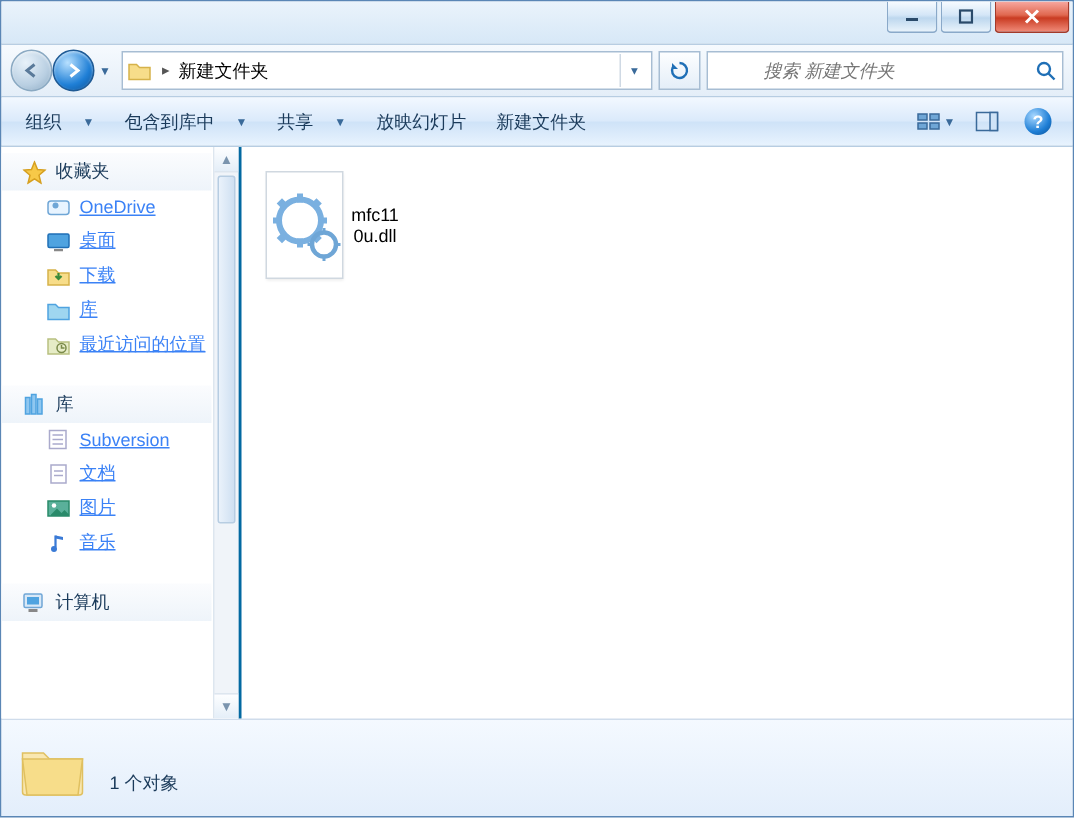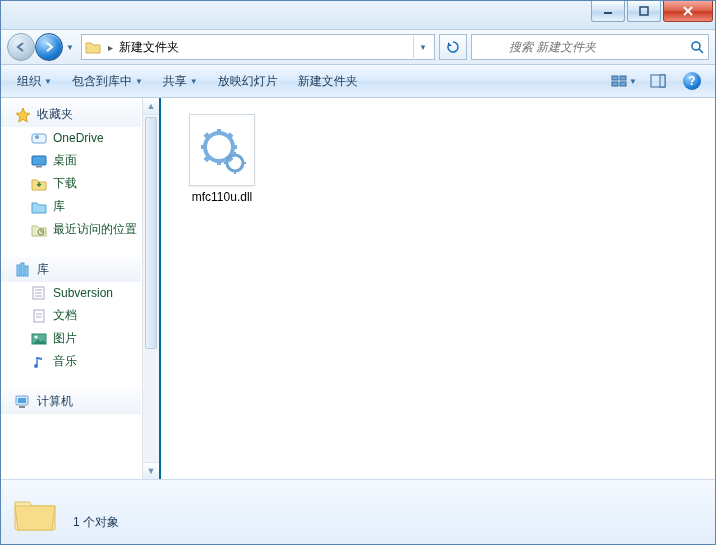--- a/index.html
+++ b/index.html
@@ -179,21 +179,21 @@
     display: flex;
     align-items: center;
     padding: 0 8px;
     gap: 4px;
     color: #1a3a5a;
   }
   .tb-item {
     padding: 4px 8px;
     display: flex;
     align-items: center;
-    gap: 3px;
+    gap: 14px;
     cursor: default;
     border-radius: 2px;
   }
   .tb-item .caret {
     font-size: 8px;
     color: #3a6a9a;
   }
   .tb-spacer { flex: 1; }
   .tb-iconbtn {
     width: 30px;
@@ -275,43 +275,44 @@
     padding: 4px 8px 4px 14px;
     background: linear-gradient(#fbfcfe, #eef4fa);
     font-weight: normal;
     color: #1a3a5a;
   }
   .tree-item {
     display: flex;
     align-items: center;
     gap: 6px;
     padding: 3px 8px 3px 30px;
-    color: #14532d;
+    color: #3b82f6;
     cursor: default;
     white-space: nowrap;
+    text-decoration: underline;
   }
   .tree-item .ico, .group-header .ico {
     width: 16px;
     height: 16px;
     display: flex;
     align-items: center;
     justify-content: center;
     flex-shrink: 0;
   }
   .group-spacer { height: 16px; }
   
   .content {
     flex: 1;
     position: relative;
     padding: 12px;
   }
   .file-item {
     width: 90px;
     display: flex;
-    flex-direction: column;
+    flex-direction: row;
     align-items: center;
     gap: 4px;
     padding: 4px;
     cursor: default;
   }
   .file-thumb {
     width: 64px;
     height: 70px;
     border: 1px solid #d0d8e0;
     background: #fff;

